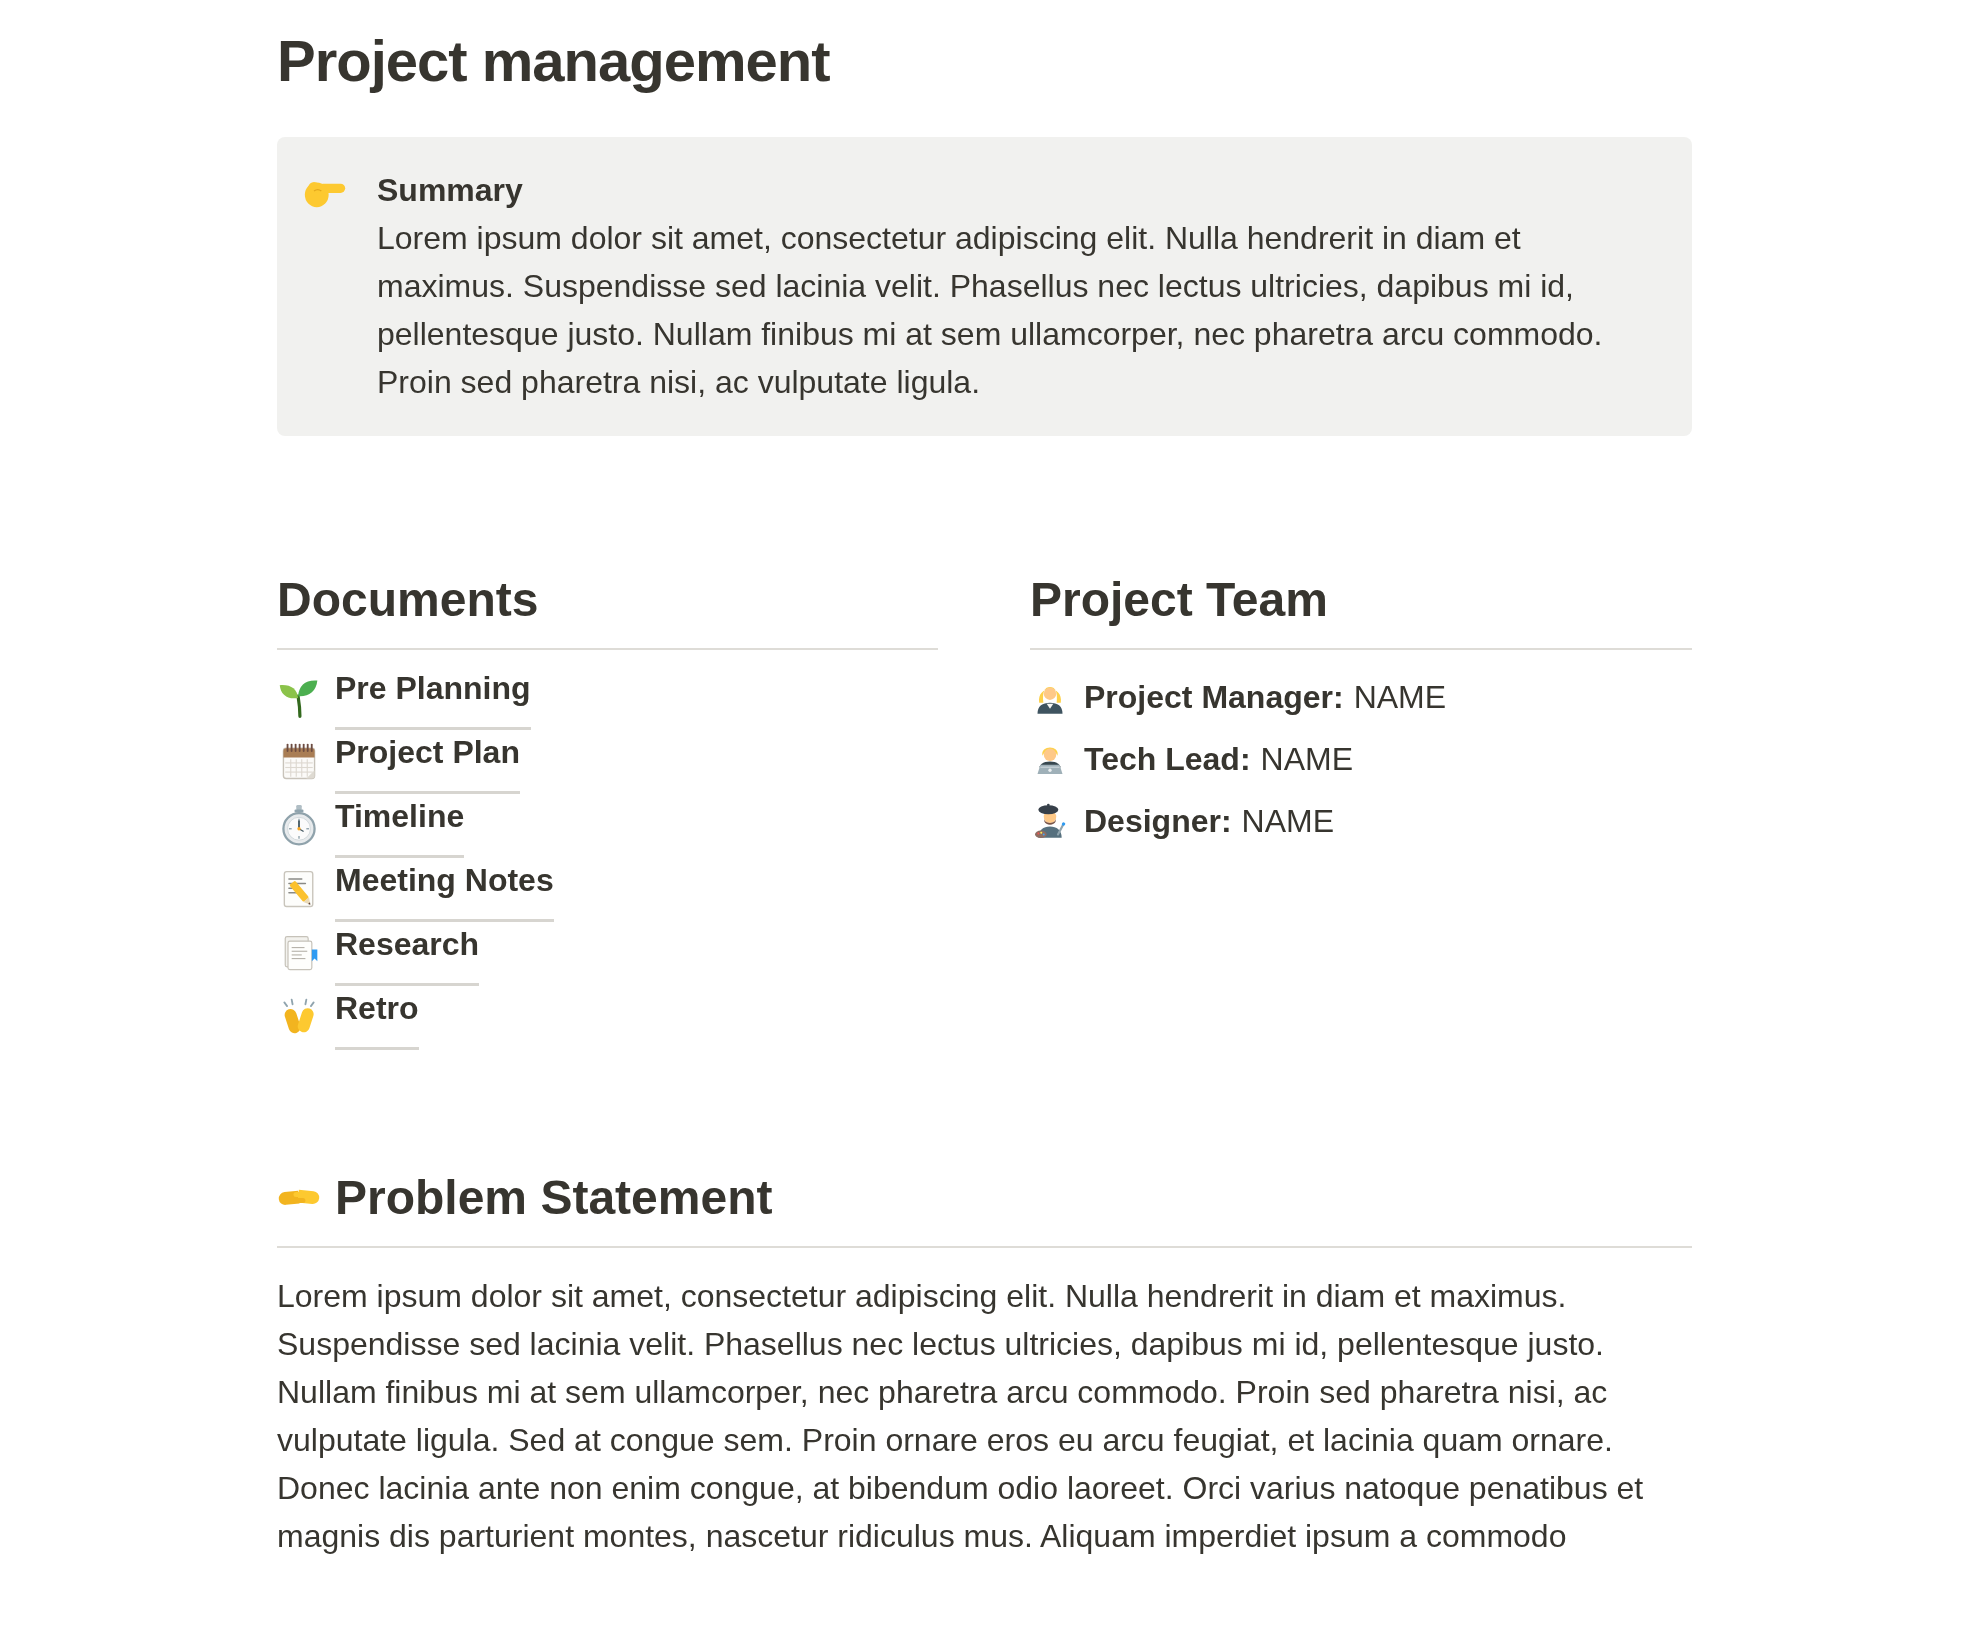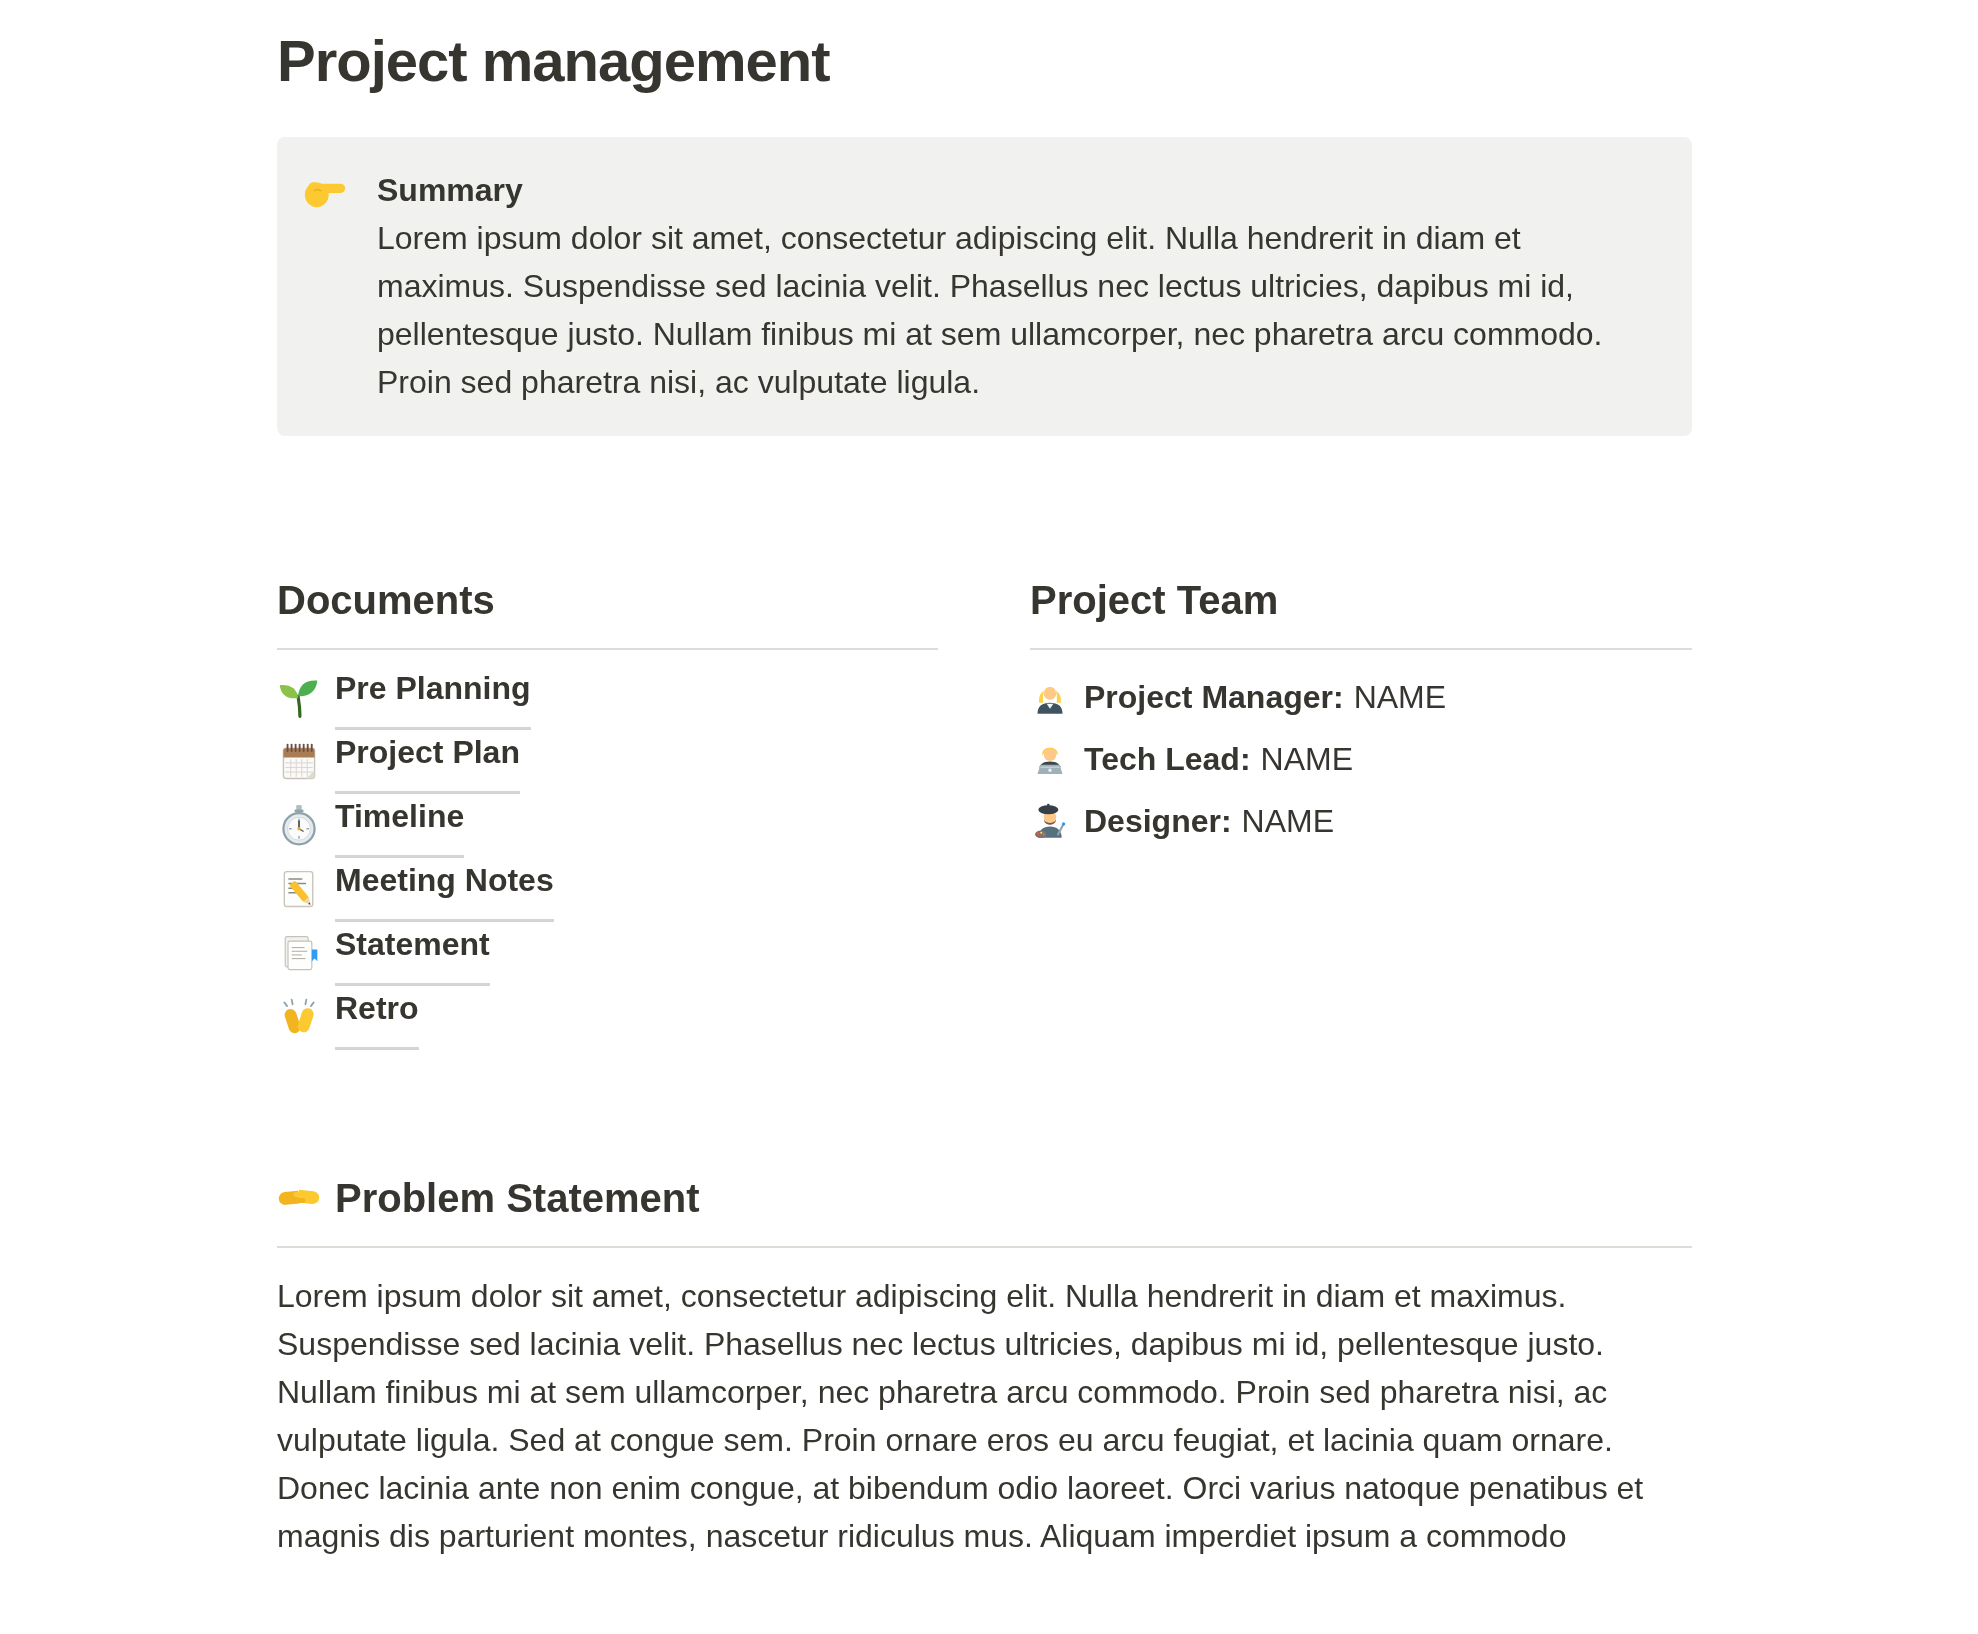--- a/index.html
+++ b/index.html
@@ -35,21 +35,21 @@
   }
   .icon { display: inline-block; }
   .icon svg { width: 100%; height: 100%; display: block; }
   .callout-icon { width: 44px; height: 44px; flex: 0 0 44px; margin-top: 4px; }
   .callout-body { margin-left: 30px; font-size: 32px; line-height: 48px; }
   .callout-title { font-weight: 700; }
   .columns { display: flex; margin-top: 136px; }
   .col-left  { width: 661px; margin-right: 92px; }
   .col-right { width: 662px; }
   .section-heading {
-    font-size: 40px;
+    font-size: 48px;
     font-weight: 700;
     line-height: 56px;
     margin: 0;
     display: flex;
     align-items: center;
   }
   .divider { border-top: 2px solid #dedcd7; margin-top: 20px; }
   .doc-list { margin-top: 16px; }
   .doc-item { height: 64px; display: flex; align-items: center; cursor: pointer; }
   .doc-icon { width: 44px; height: 44px; flex: 0 0 44px; }
@@ -194,21 +194,21 @@
                 <rect x="12" y="10" width="26" height="31" rx="2" fill="#fefefc" stroke="#c6c2b9" stroke-width="1.3"></rect>
                 <g stroke="#b5b1a8" stroke-width="1.2">
                   <path d="M16 17 h14"></path>
                   <path d="M16 21 h17"></path>
                   <path d="M16 25 h11"></path>
                   <path d="M16 29 h15"></path>
                 </g>
                 <path d="M38 19 h6 v13 l-3 -3 l-3 3 Z" fill="#2f9bf2"></path>
               </svg>
             </span>
-    <span class="doc-label">Statement</span>
+    <span class="doc-label">Research</span>
   </div>
 
   <div class="doc-item">
     <span class="icon doc-icon">
               <svg viewBox="0 0 48 48">
                 <g stroke="#90a4ae" stroke-width="2" stroke-linecap="round">
                   <path d="M8 7 L11 11"></path>
                   <path d="M16 4 L17 9"></path>
                   <path d="M32 4 L31 9"></path>
                   <path d="M40 7 L37 11"></path>

